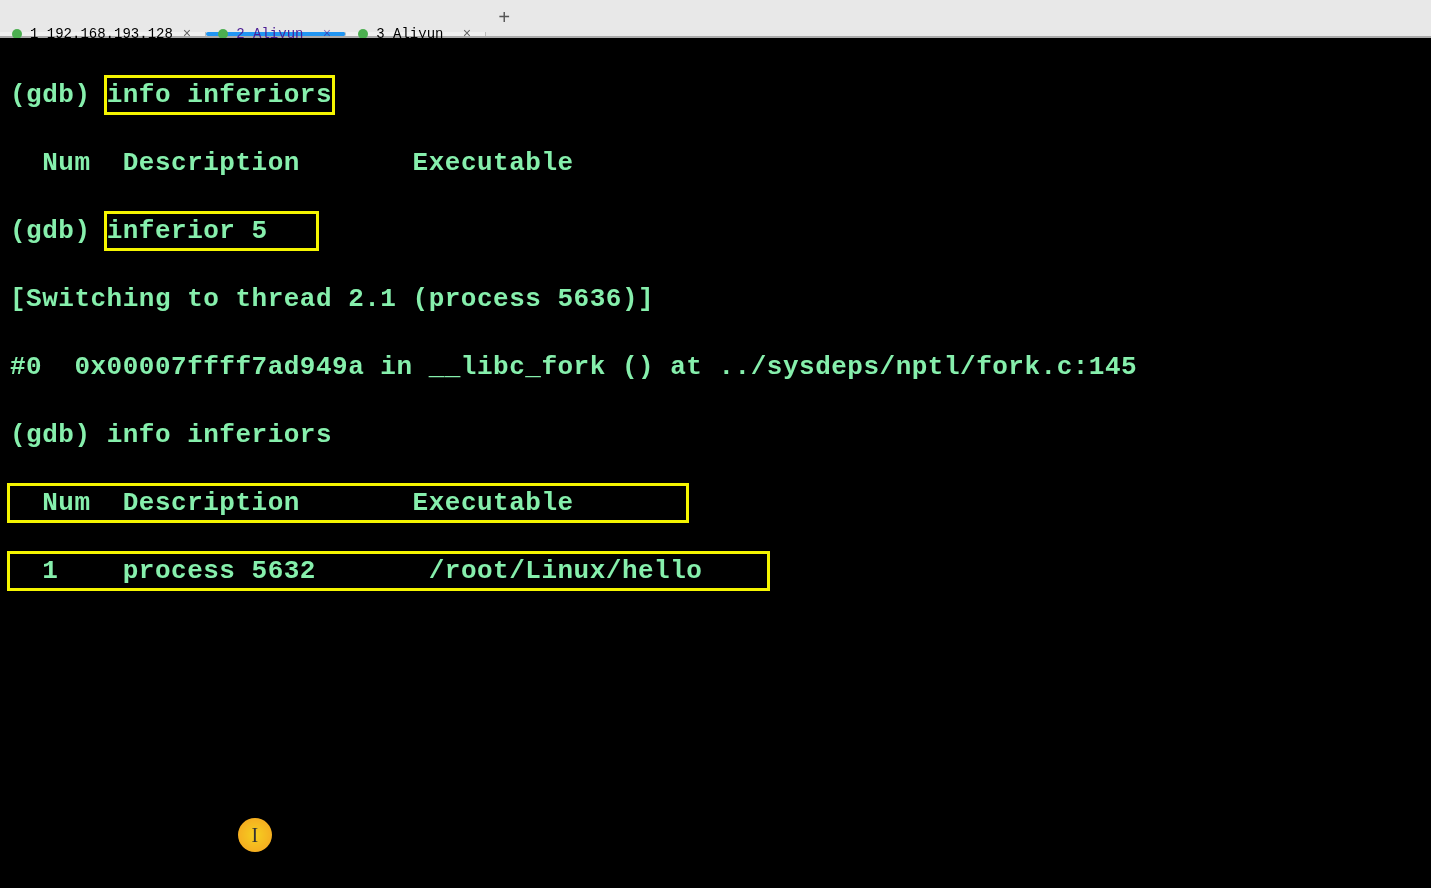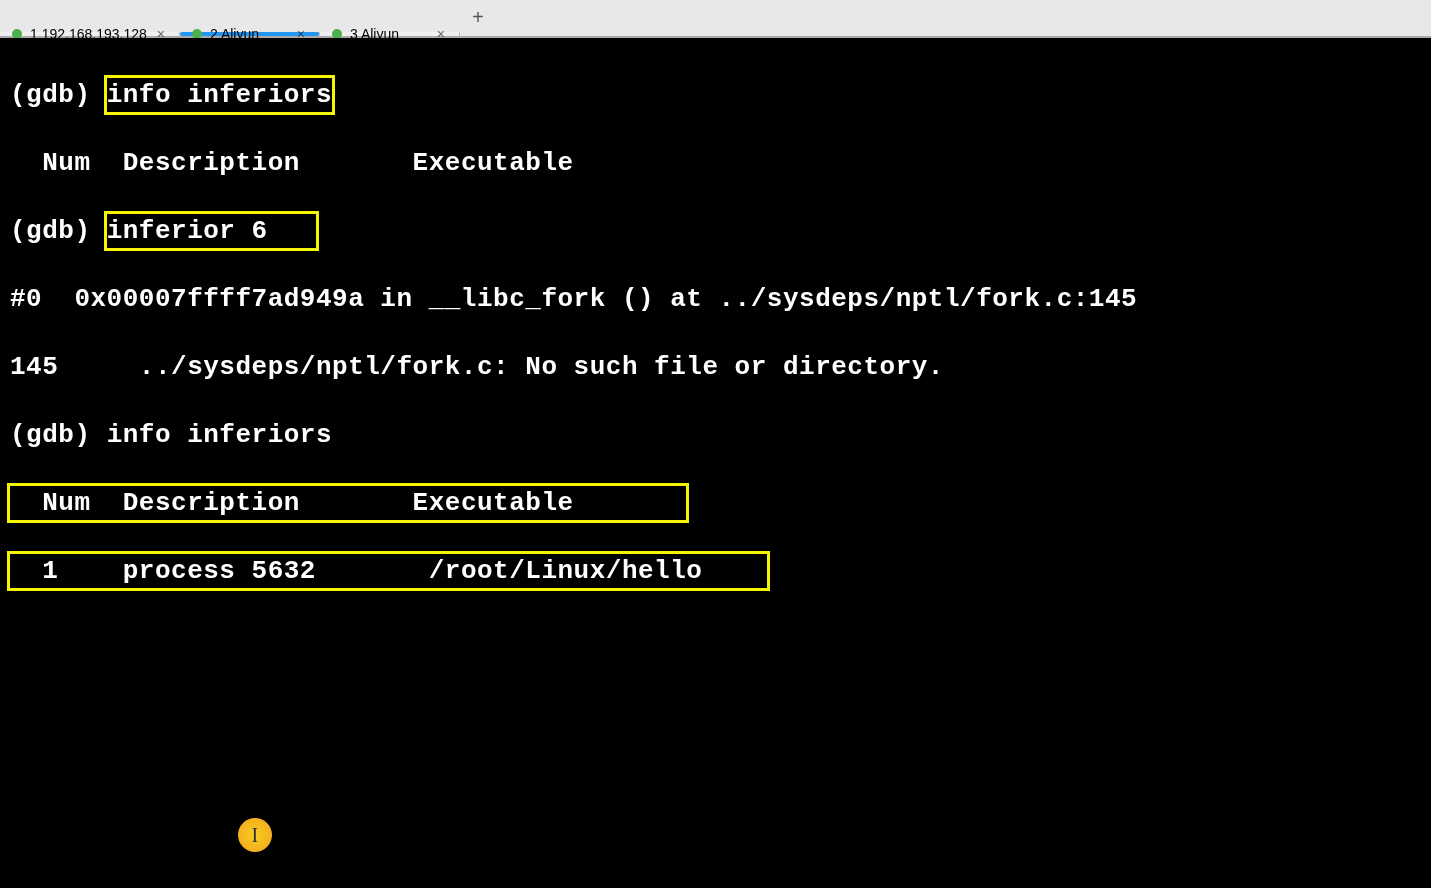--- a/index.html
+++ b/index.html
@@ -19,27 +19,27 @@
   }
   .tab {
     display: flex;
     align-items: center;
     padding: 0 12px;
     border-right: 1px solid #bbb;
     cursor: pointer;
     background: #f0f0f0;
     gap: 8px;
     min-width: 140px;
-    font-family: Liberation Sans, sans-serif;
+    font-family: Liberation Mono, monospace;
     font-size: 14px;
     margin-top: 32px;
   }
   .tab.active {
     background: #2196f3;
-    color: #000000;
+    color: #4c1d95;
     border-radius: 8px;
   }
   .tab .dot {
     width: 10px;
     height: 10px;
     border-radius: 50%;
     background: #4caf50;
     flex: none;
   }
   .tab .label { flex: 1; white-space: nowrap; }
@@ -53,21 +53,21 @@
     width: 36px;
     display: flex;
     align-items: center;
     justify-content: center;
     font-size: 20px;
     color: #555;
     cursor: pointer;
   }
   .terminal {
     background: #000;
-    color: #ffffff;
+    color: #86efac;
     font-size: 26px;
     line-height: 34px;
     padding: 6px 10px 0 10px;
     white-space: pre;
     font-weight: bold;
     letter-spacing: 0.5px;
     position: relative;
     height: calc(100% - 38px);
   }
   .hl-yellow {
@@ -118,23 +118,23 @@
     <span class="dot"></span>
     <span class="label"><u>3</u> <span>Aliyun</span></span>
     <span class="close">×</span>
   </div>
   <div class="new-tab">+</div>
 </div>
 
 <div class="terminal">
 <span class="row"><span>(gdb) </span><span class="hl-yellow">info inferiors</span></span>
 <span class="row"><span>  Num</span><span>  Description</span><span>       Executable       </span></span>
-<span class="row"><span>(gdb) </span><span class="hl-yellow">inferior 6   </span></span>
+<span class="row"><span>(gdb) </span><span class="hl-yellow">inferior 5   </span></span>
+<span class="row">[Switching to thread 2.1 (process 5636)]</span>
 <span class="row">#0  0x00007ffff7ad949a in __libc_fork () at ../sysdeps/nptl/fork.c:145</span>
-<span class="row">145     ../sysdeps/nptl/fork.c: No such file or directory.</span>
 <span class="row"><span>(gdb) </span><span>info inferiors</span></span>
 <span class="row"><span class="hl-yellow"><span>  Num</span><span>  Description</span><span>       Executable       </span></span></span>
 <span class="row"><span class="hl-yellow"><span>  1  </span><span>  process 5632       </span><span>/root/Linux/hello    </span></span></span>
 
 
 
 <span class="row"></span>
 
 
 

